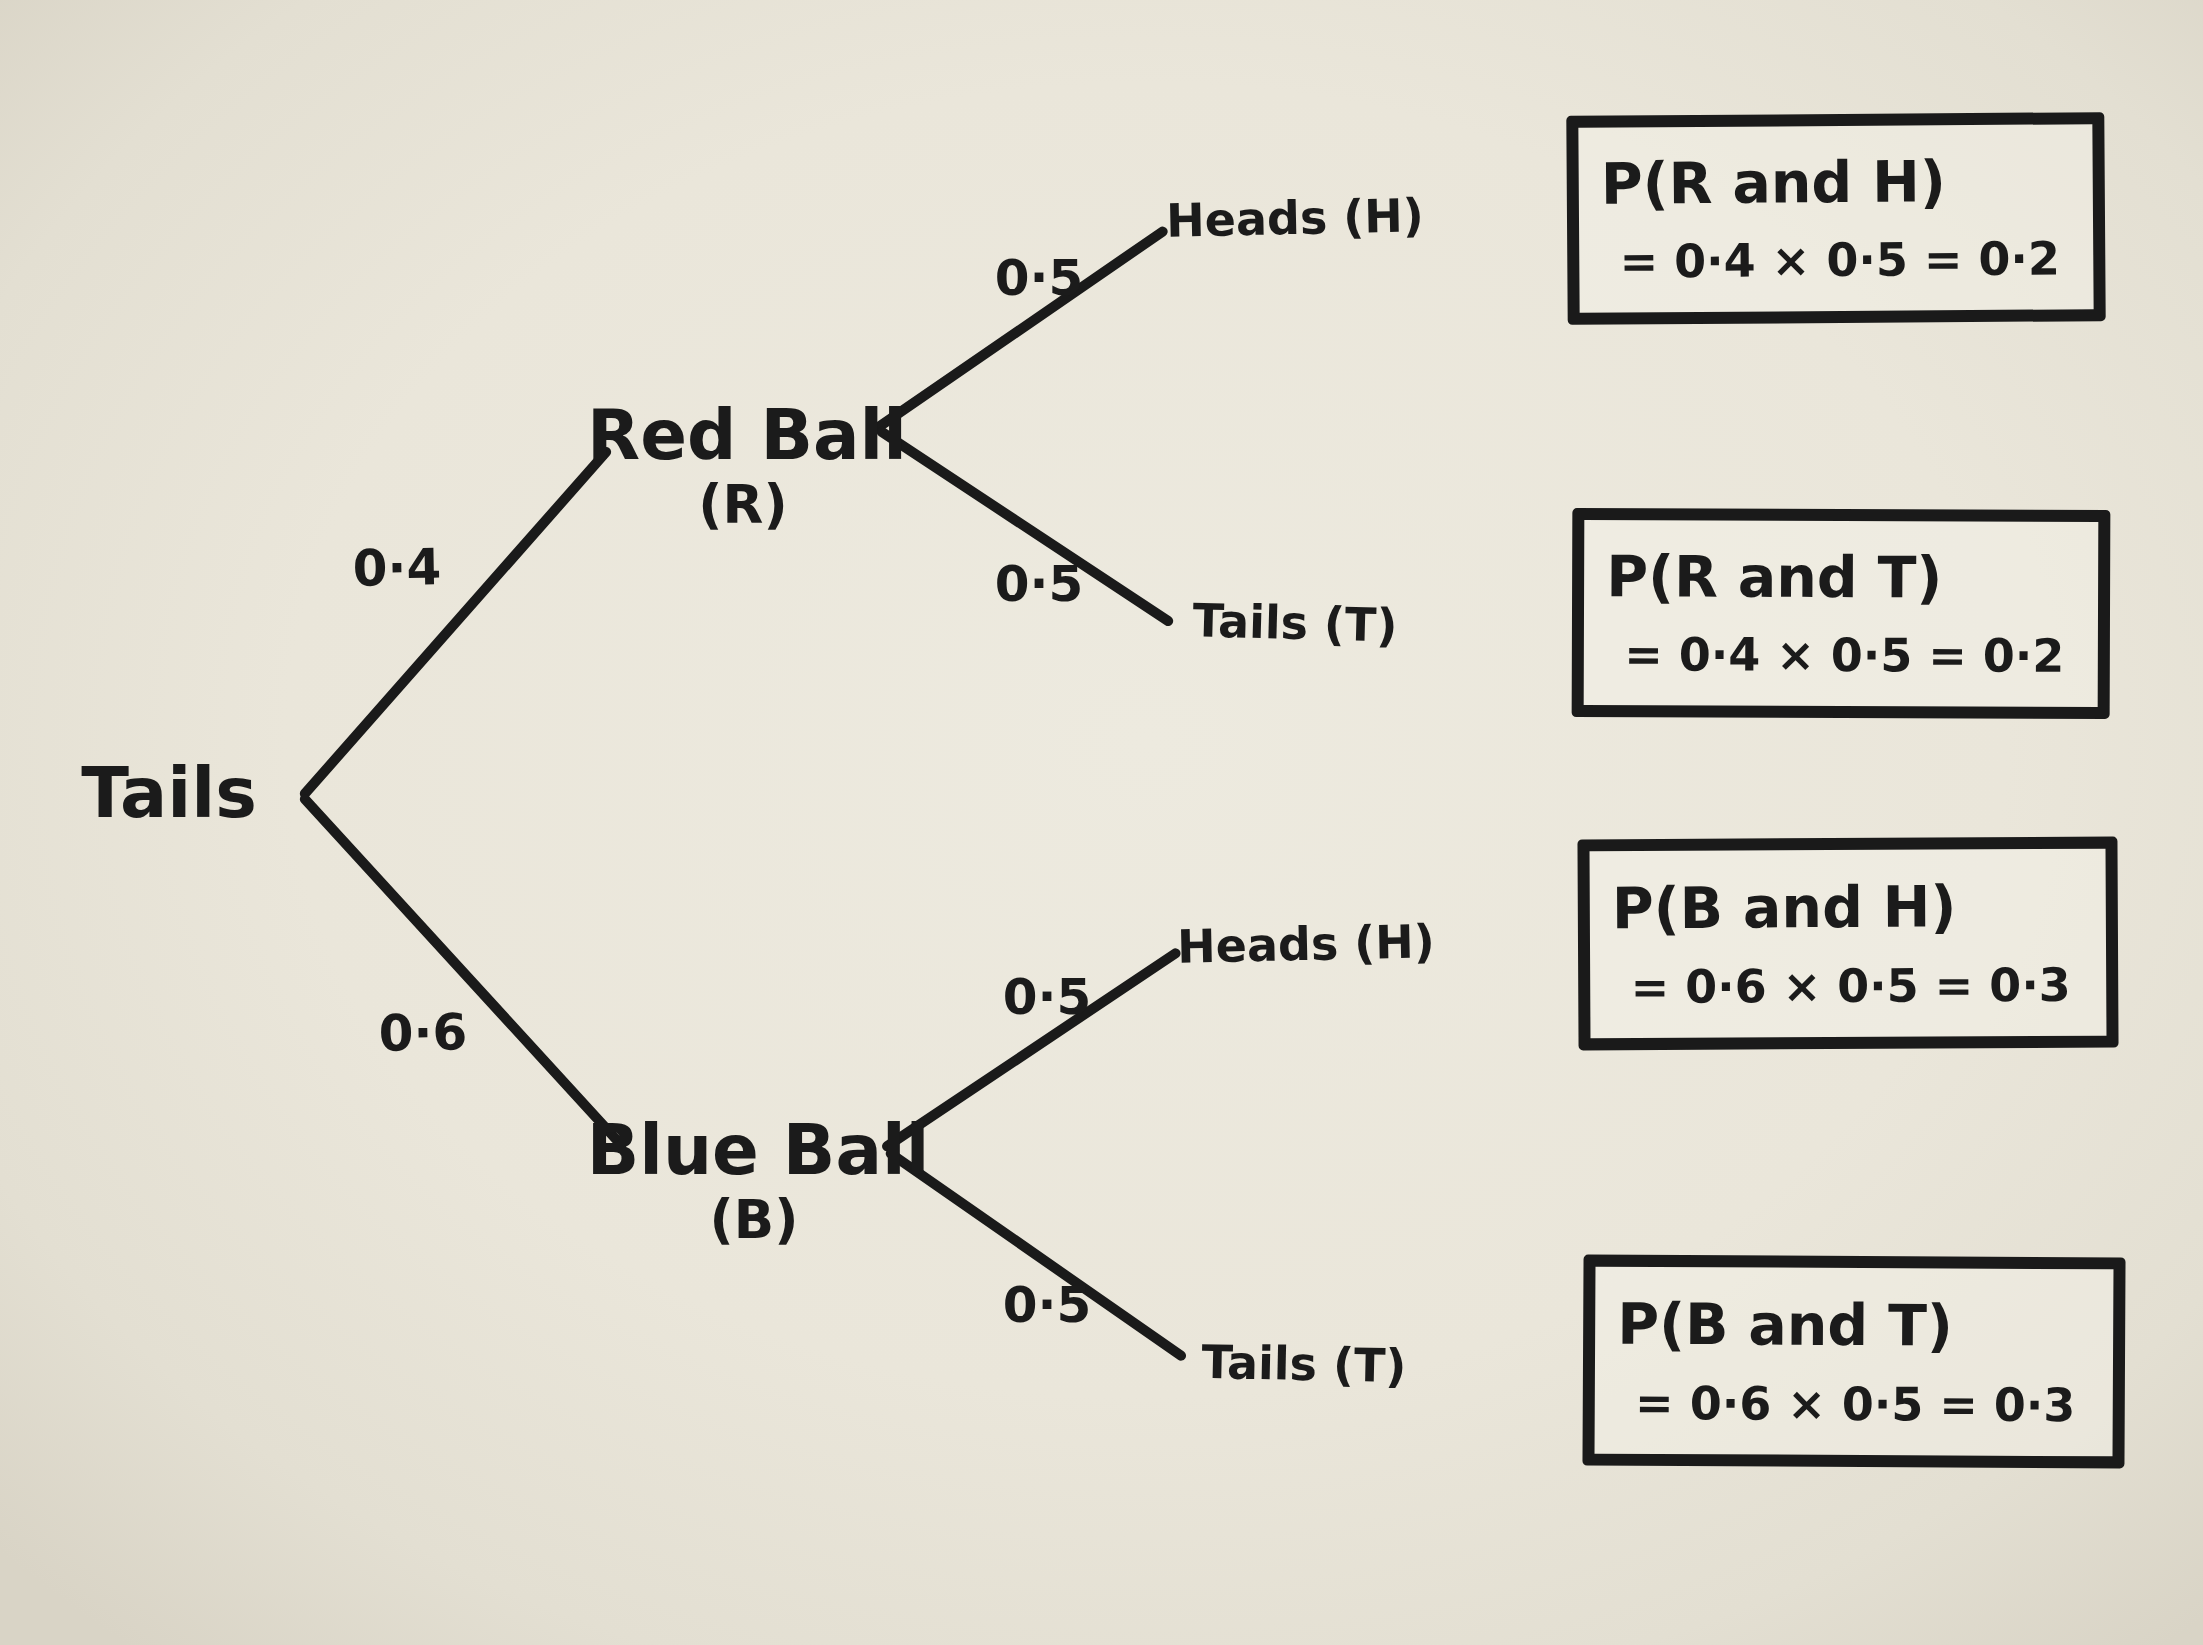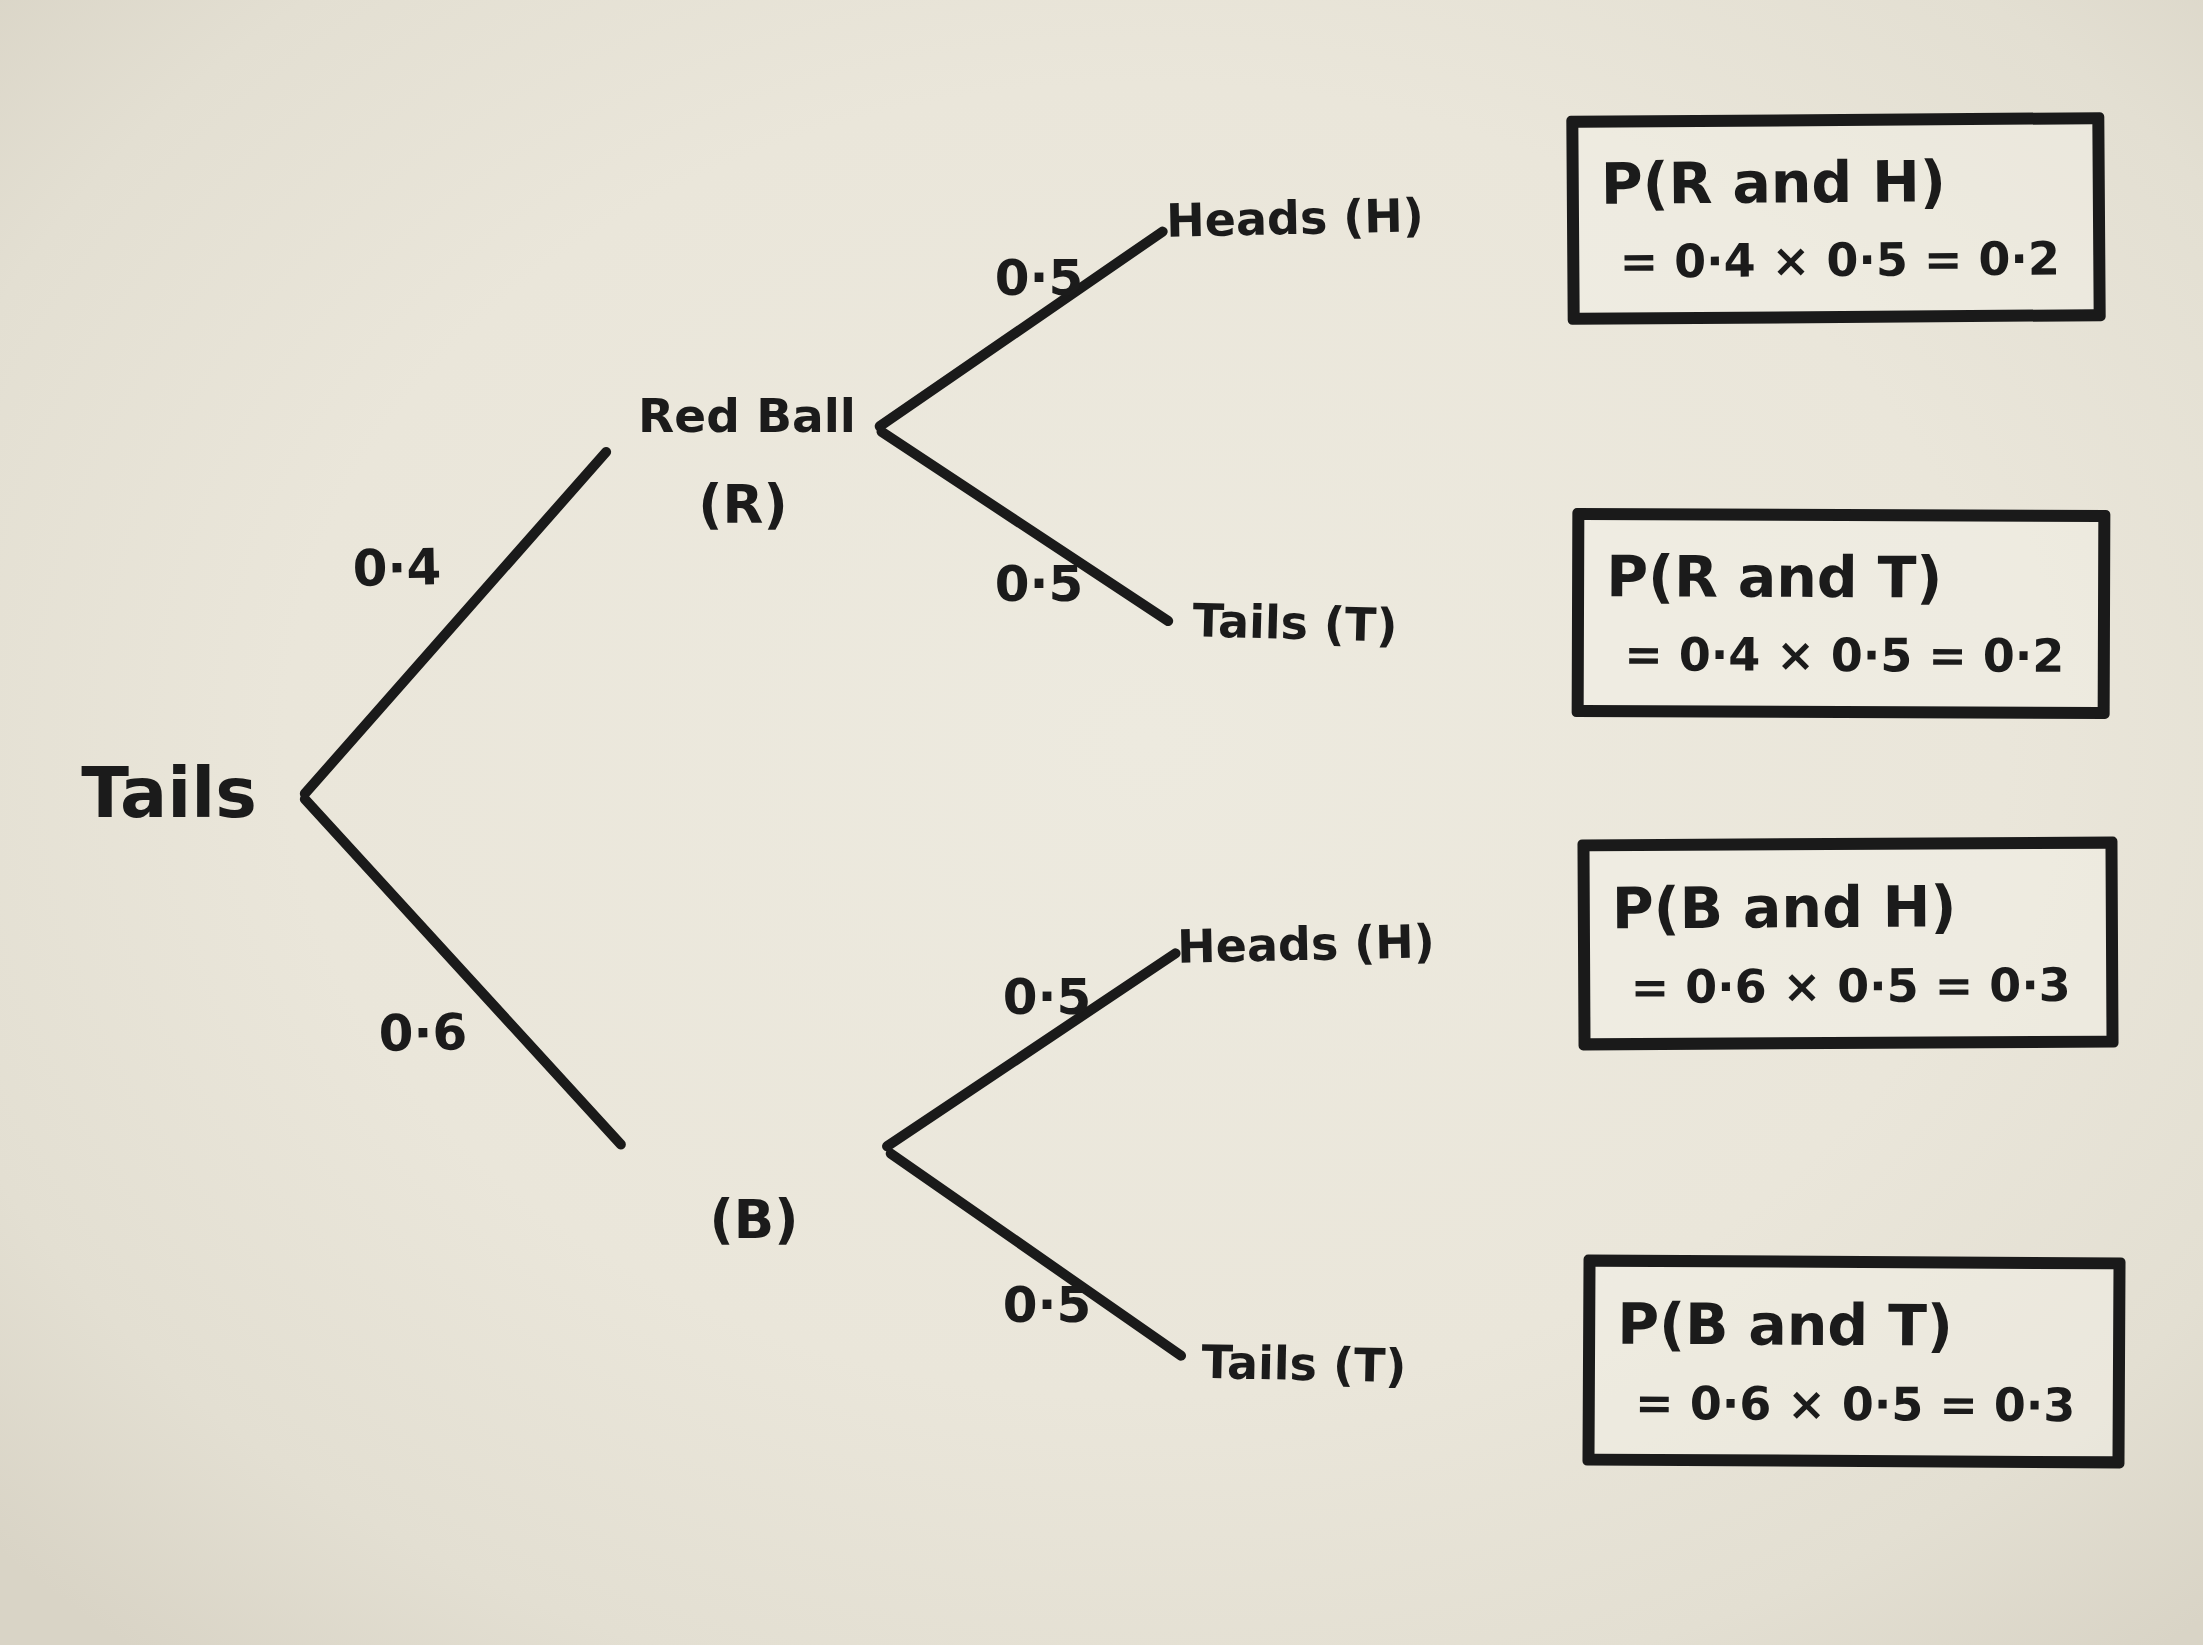--- a/index.html
+++ b/index.html
@@ -34,21 +34,21 @@
     stroke-linecap: round;
   }
   .lbl {
     position: absolute;
     transform: translate(-50%, -50%);
     white-space: nowrap;
     font-weight: bold;
     color: #1b1b1b;
   }
   .start-lbl   { font-size: 70px; }
-  .node-lbl    { font-size: 47px; }
+  .node-lbl    { font-size: 69px; margin-top: 20px; }
   .node-sym    { font-size: 53px; }
   .outcome-lbl { font-size: 46px; }
   .prob-lbl    { font-size: 50px; }
   .result-box {
     position: absolute;
     border: 12px solid #1a1a1a;
     border-radius: 4.6px;
     box-sizing: border-box;
     display: flex;
     flex-direction: column;
@@ -92,20 +92,21 @@
   <div class="lbl start-lbl" style="left:169px; top:793px;">Tails</div>
 
   <div class="lbl prob-lbl" style="left:397px; top:568px; transform:translate(-50%,-50%) rotate(-1deg);">0·4</div>
 
   <div class="lbl prob-lbl" style="left:423px; top:1033px; transform:translate(-50%,-50%) rotate(-1deg);">0·6</div>
 
   <div class="lbl node-lbl" style="left:747px; top:415px;">Red Ball</div>
 
   <div class="lbl node-sym" style="left:743px; top:504px;">(R)</div>
 
+  <div class="lbl node-lbl" style="left:758px; top:1130px;">Blue Ball</div>
 
   <div class="lbl node-sym" style="left:754px; top:1219px;">(B)</div>
 
   <div class="lbl prob-lbl" style="left:1039px; top:278px;">0·5</div>
 
   <div class="lbl outcome-lbl" style="left:1295px; top:218px; transform:translate(-50%,-50%) rotate(-1.2deg);">Heads (H)</div>
 
   <div class="lbl prob-lbl" style="left:1039px; top:584px;">0·5</div>
 
   <div class="lbl outcome-lbl" style="left:1295px; top:623px; transform:translate(-50%,-50%) rotate(1.5deg);">Tails (T)</div>

